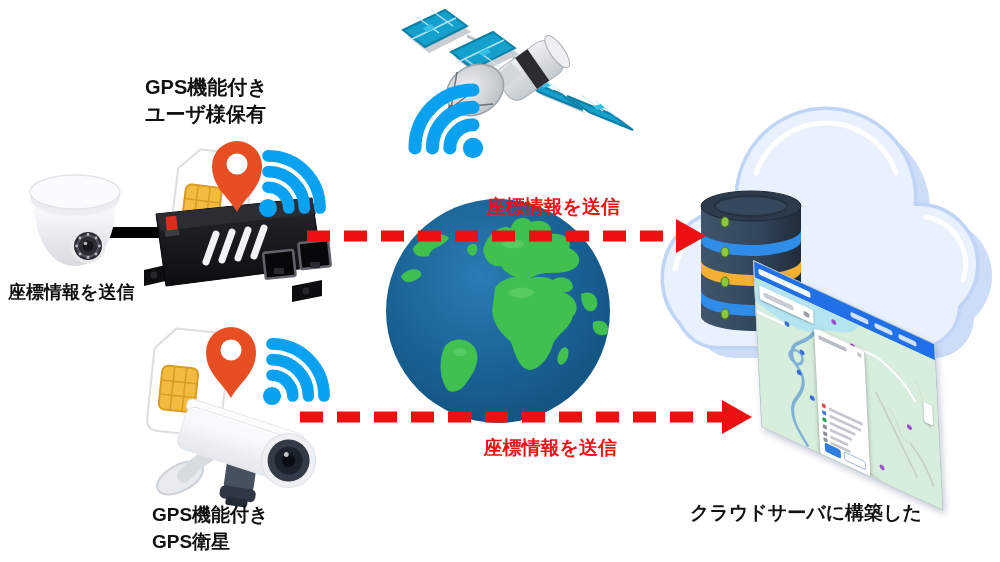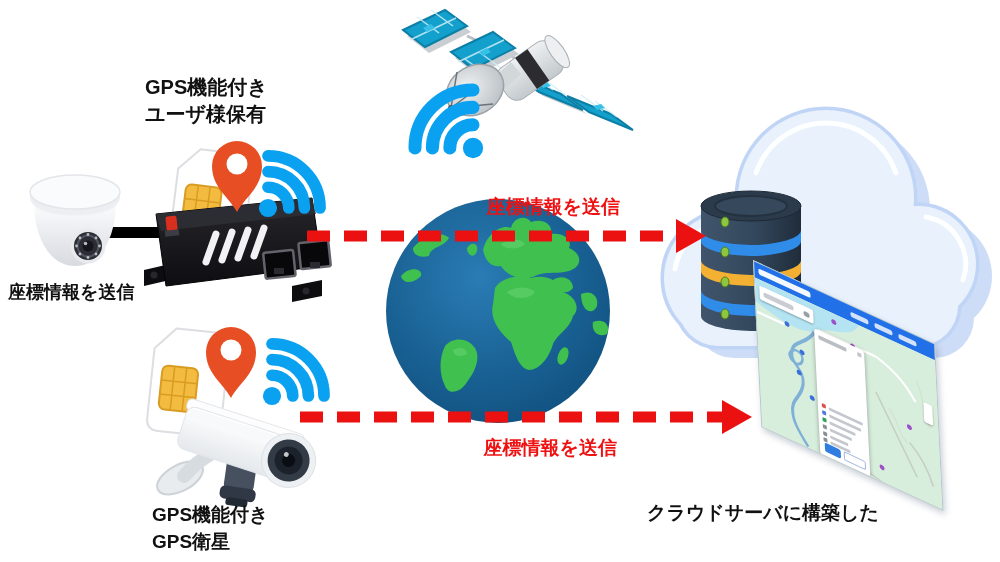--- a/index.html
+++ b/index.html
@@ -14,21 +14,21 @@
   html,body{margin:0;padding:0;background:#fff;}
   .stage{position:relative;width:1000px;height:562px;background:#fff;overflow:hidden;
          font-family:"Liberation Sans","DejaVu Sans",sans-serif;}
   .abs{position:absolute;}
   .lbl{position:absolute;text-align:left;font-weight:700;color:var(--c-text-black);z-index:9;}
   .rlbl{position:absolute;text-align:right;font-weight:700;color:var(--c-label-red);z-index:9;font-size:19px;}
   #lbl-router{left:145px;top:74px;width:170px;font-size:20px;line-height:27px;}
   #lbl-satellite{left:425px;top:150px;width:165px;font-size:19px;}
   #lbl-camera{left:8px;top:279px;width:135px;font-size:18px;line-height:26px;}
   #lbl-simcam{left:152px;top:501px;width:170px;font-size:19px;line-height:27px;}
-  #lbl-cloud{left:647px;top:500px;width:305px;font-size:19px;line-height:26px;}
+  #lbl-cloud{left:690px;top:500px;width:305px;font-size:19px;line-height:26px;}
   #lbl-arrow-top{left:380px;top:194px;width:240px;}
   #lbl-arrow-bottom{left:377px;top:435px;width:240px;}
   #blackline{left:100px;top:227px;width:70px;height:11px;background:var(--c-connector-black);z-index:1;}
   
   .dash{stroke:var(--c-arrow-red);stroke-width:11;fill:none;stroke-dasharray:23 14;}
   .ahead{fill:var(--c-arrow-red);}
   .wifi path{stroke:var(--c-wifi-blue);fill:none;stroke-linecap:round;}
   .wifi circle{fill:var(--c-wifi-blue);}
   .pin-body{fill:var(--c-pin-red);}
   .chip{fill:var(--c-sim-gold);stroke:#d99c22;stroke-width:2;}

